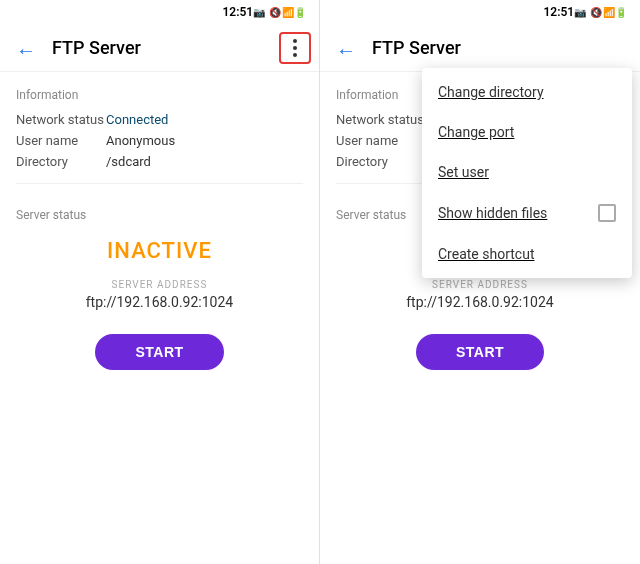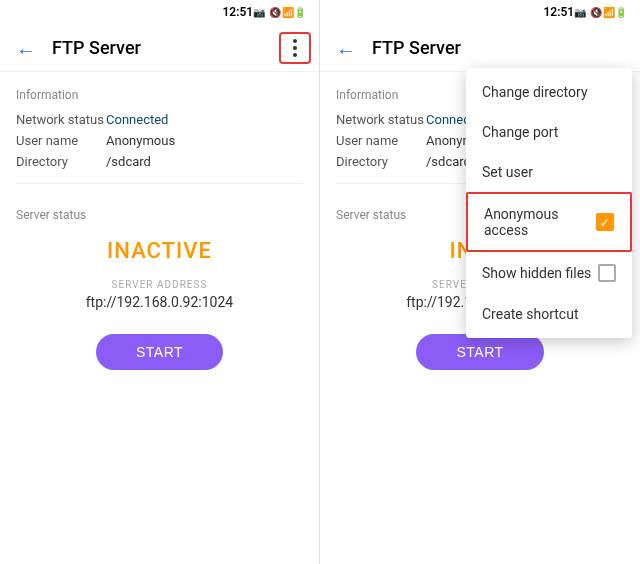--- a/index.html
+++ b/index.html
@@ -155,52 +155,53 @@
       margin-bottom: 4px;
     }
 
     .server-address-value {
       font-size: 14px;
       color: #333;
       margin-bottom: 24px;
     }
 
     .start-btn {
-      background: #8b5cf6;
+      background: #6d28d9;
       color: #fff;
       border: none;
       border-radius: 20px;
       padding: 10px 40px;
       font-size: 14px;
-      font-weight: 400;
+      font-weight: 700;
       cursor: pointer;
       letter-spacing: 0.5px;
     }
 
     
     .right-panel {
       width: 320px;
       height: 564px;
       background: #fff;
       display: flex;
       flex-direction: column;
       position: relative;
     }
 
     
     .dropdown-menu {
       position: absolute;
       top: 68px;
       right: 8px;
-      width: 166px;
+      width: 210px;
       background: #fff;
       border-radius: 4px;
       box-shadow: 0 4px 16px rgba(0,0,0,0.22);
       z-index: 100;
       padding: 4px 0;
+      text-decoration: underline;
     }
 
     .menu-item {
       padding: 12px 16px;
       font-size: 14px;
       color: #333;
       cursor: pointer;
       display: flex;
       align-items: center;
       justify-content: space-between;
@@ -362,24 +363,20 @@
     </div>
 
     <div class="menu-item">
       <span>Change port</span>
     </div>
 
     <div class="menu-item">
       <span>Set user</span>
     </div>
 
-    <div class="menu-item highlighted">
-      <span>Anonymous access</span>
-      <span class="checkbox-checked">✓</span>
-    </div>
 
     <div class="menu-item">
       <span>Show hidden files</span>
       <span class="checkbox-unchecked"></span>
     </div>
 
     <div class="menu-item">
       <span>Create shortcut</span>
     </div>
 

